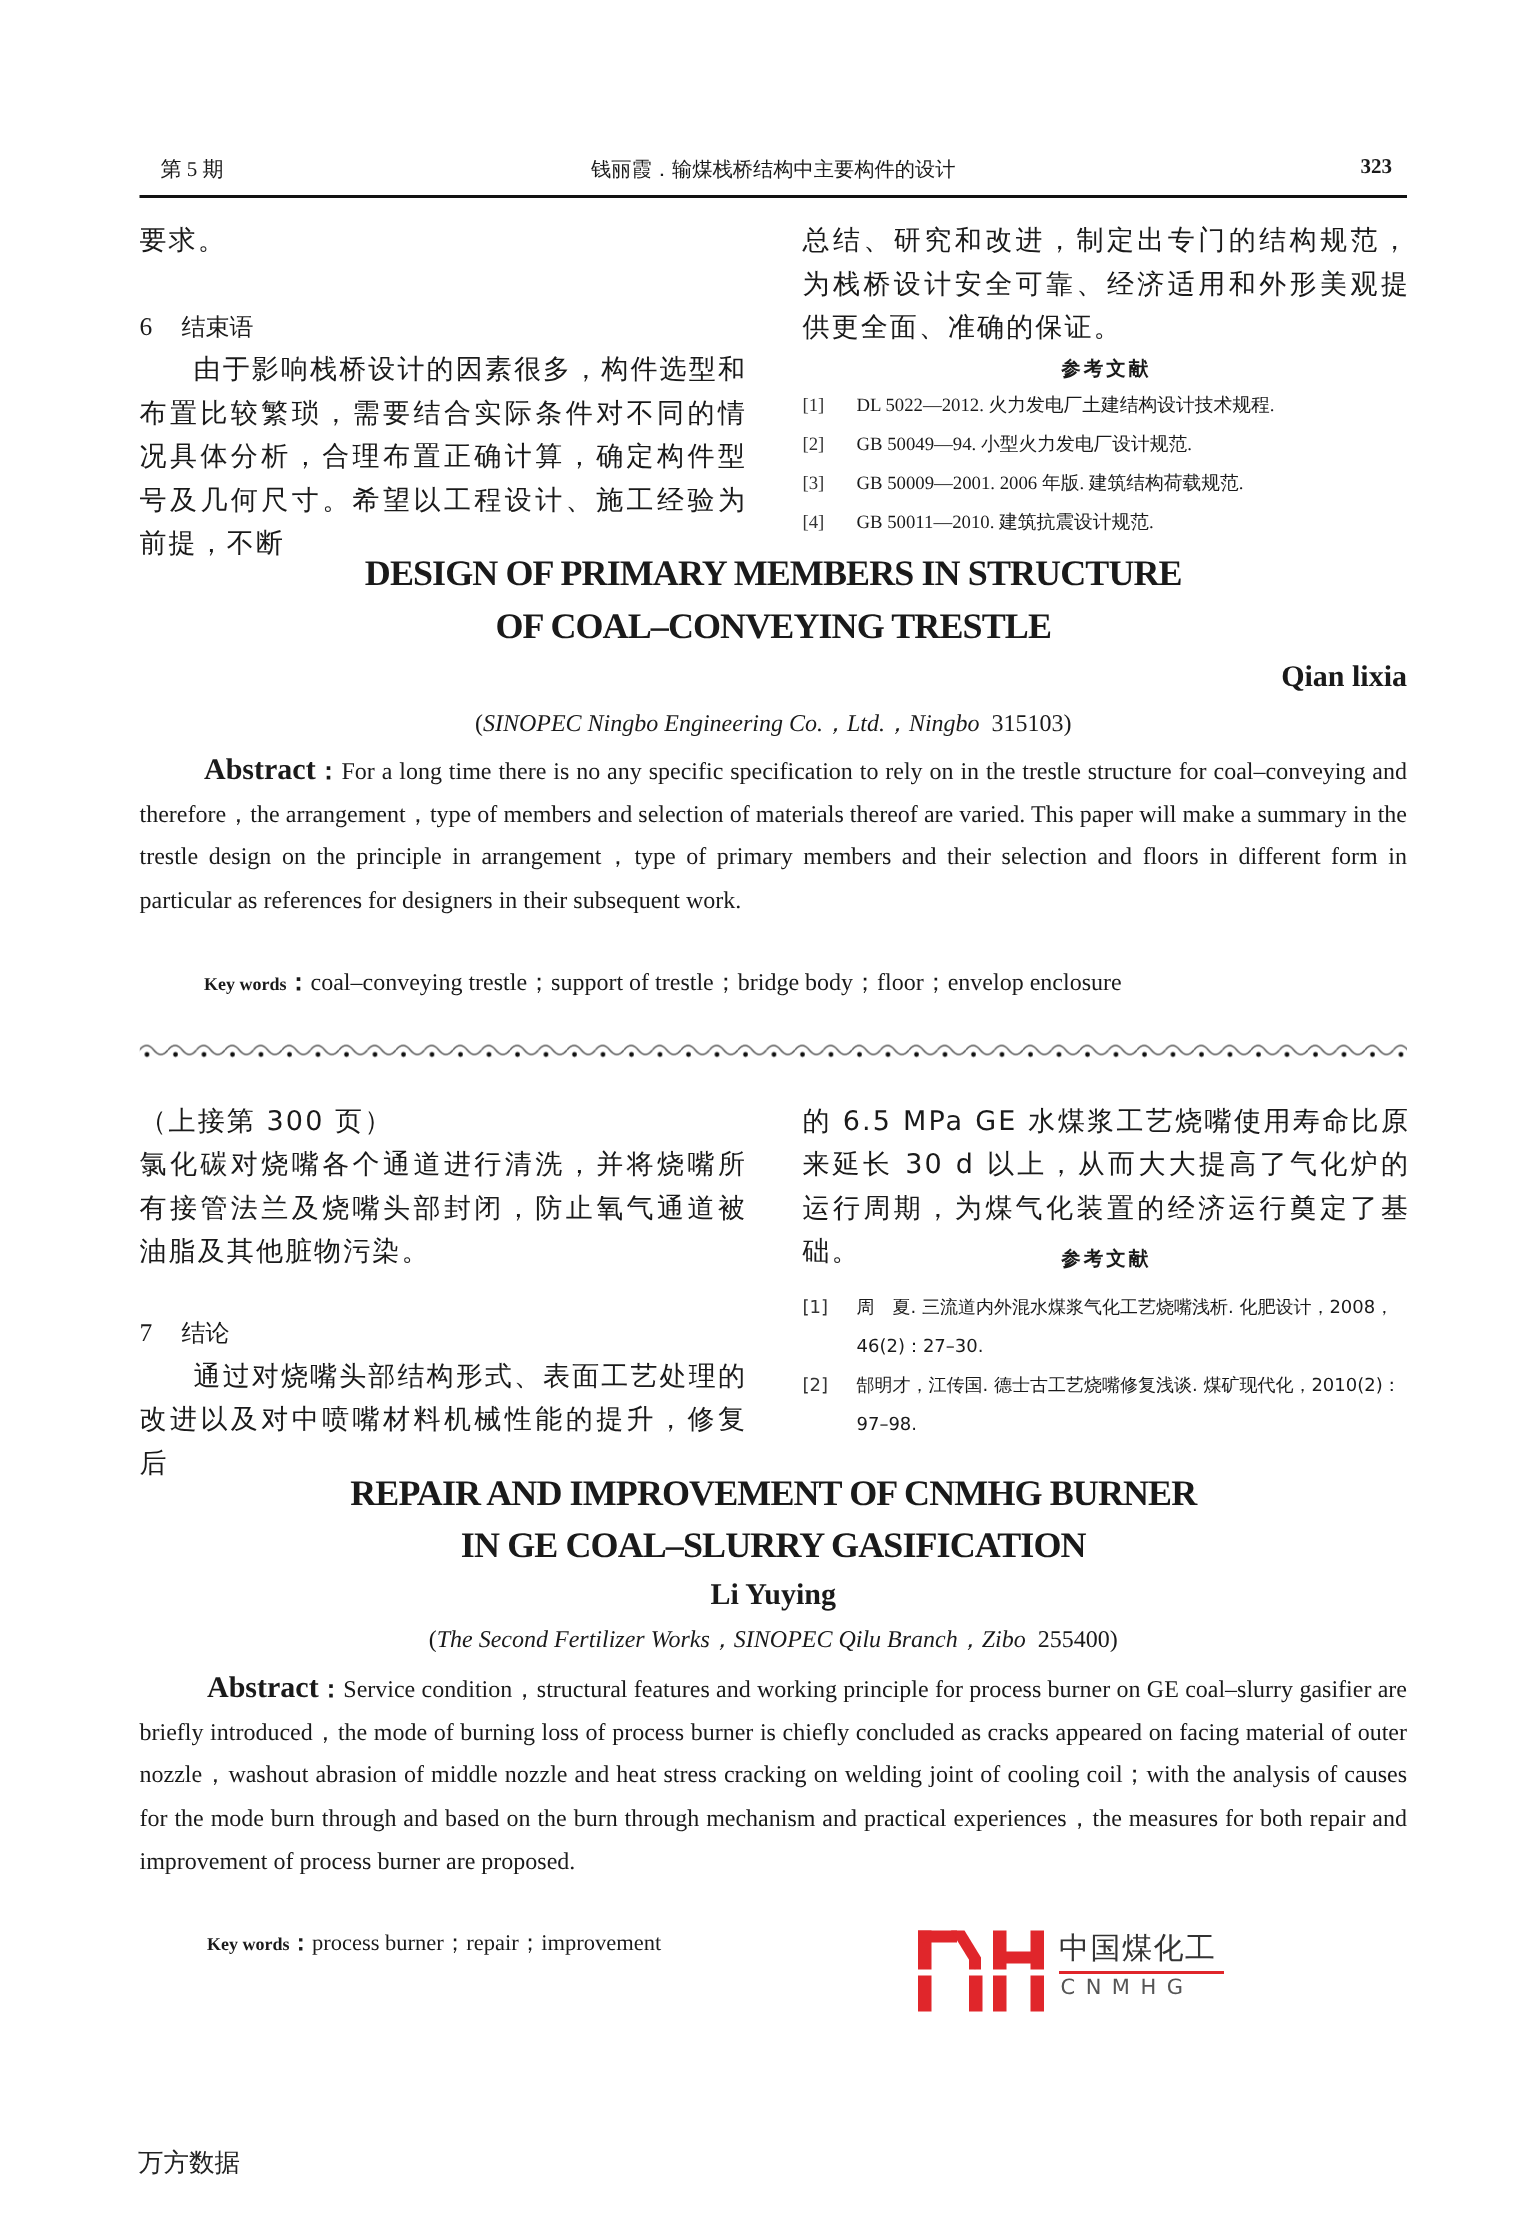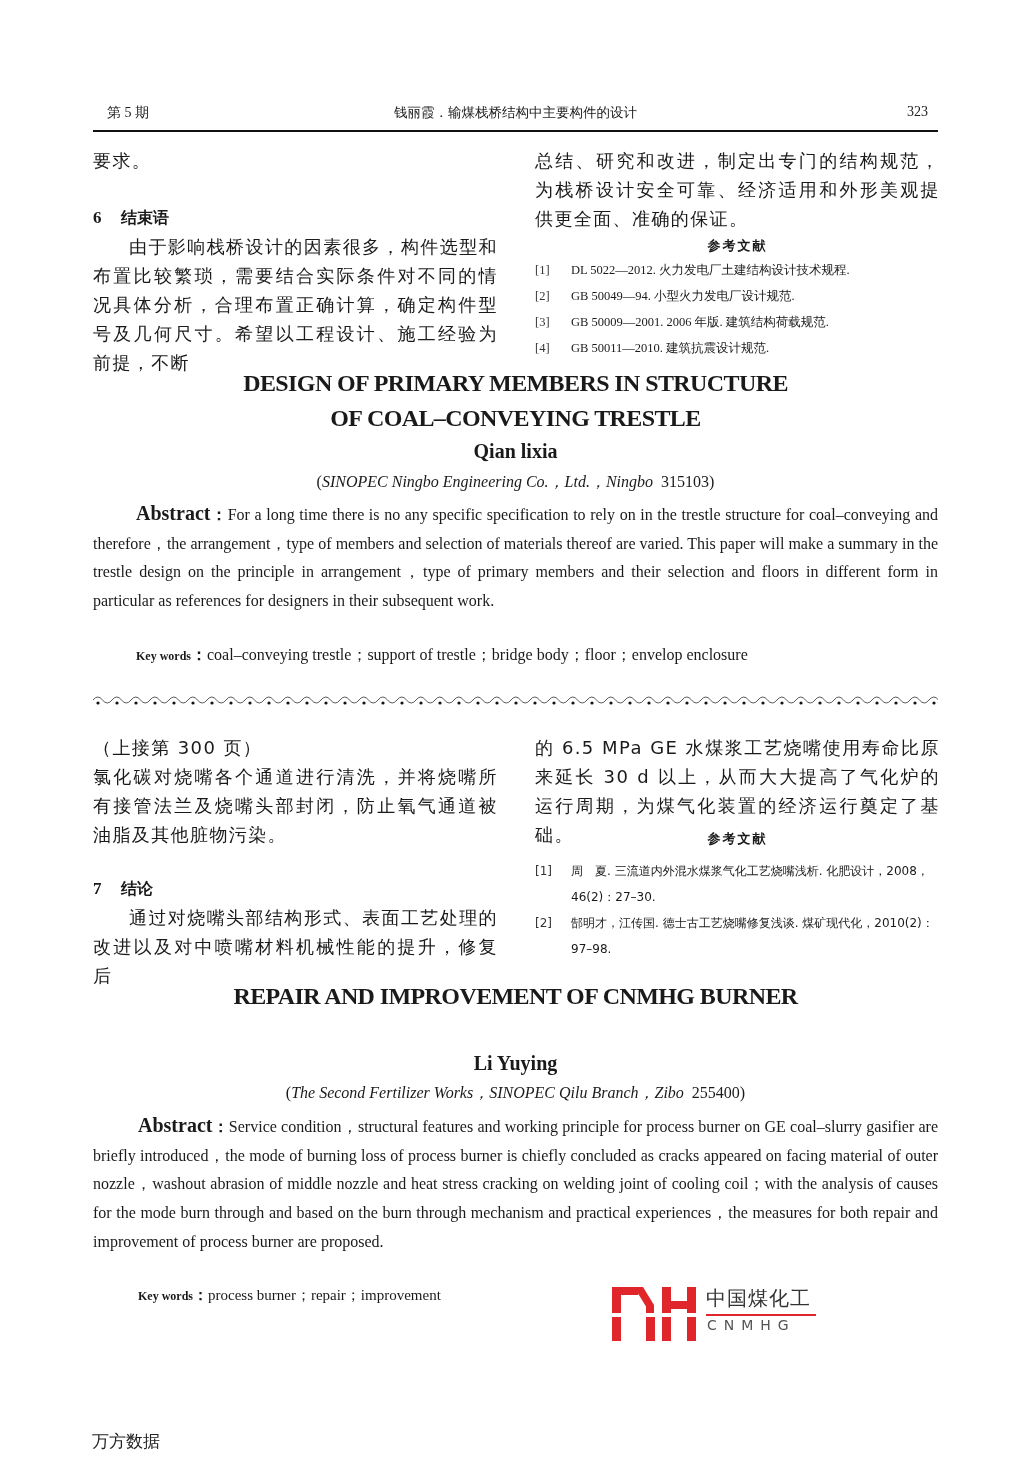--- a/index.html
+++ b/index.html
@@ -4,28 +4,28 @@
 <style>
   html, body { margin: 0; padding: 0; background: #ffffff; }
   body { width: 1012px; height: 1475px; position: relative; overflow: hidden; color: #1a1a1a;
          font-family: "Liberation Serif", "DejaVu Serif", serif; }
   .abs { position: absolute; }
 
   
   .run-head { left: 93px; top: 100px; width: 845px; height: 26px; font-size: 14px; }
   .run-head .issue { position: absolute; left: 14px; top: 4px; }
   .run-head .title { position: absolute; left: 0; right: 0; top: 4px; text-align: center; }
-  .run-head .page { position: absolute; right: 10px; top: 4px; }
+  .run-head .page { position: absolute; right: 10px; top: 4px; font-weight: bold; }
   .head-rule { left: 93px; top: 130px; width: 845px; height: 2px; background: #111; }
 
   .cn { font-family: "DejaVu Sans", sans-serif; font-size: 18px; letter-spacing: 1.4px; line-height: 29px; }
   .col-l { left: 93px; width: 405px; }
   .col-r { left: 535px; width: 405px; }
   .indent { text-indent: 2em; }
-  .sec-head { font-family: "DejaVu Sans", sans-serif; font-weight: bold; font-size: 16px; }
+  .sec-head { font-family: "DejaVu Sans", sans-serif; font-weight: normal; font-size: 16px; }
   .sec-head .num { display: inline-block; width: 28px; font-family: "Liberation Serif", serif; font-size: 17px; }
 
   .refs-title { font-family: "DejaVu Sans", sans-serif; font-weight: bold; font-size: 13px; letter-spacing: 2px; text-align: center; }
   .ref { font-size: 12.5px; line-height: 26px; display: flex; }
   .ref .idx { width: 36px; flex: none; color: #333; }
   .ref .txt { flex: 1; }
   .ref-cn { font-family: "DejaVu Sans", sans-serif; font-size: 12px; }
 
   .en-title { left: 93px; width: 845px; text-align: center; font-weight: bold; font-size: 24px; letter-spacing: -0.6px; line-height: 35px; }
   .en-author { left: 93px; width: 845px; text-align: center; font-weight: bold; font-size: 20px; }
@@ -76,21 +76,21 @@
   <div class="ref">
       <span class="idx">[4]</span>
       <span class="txt">GB 50011—2010. 建筑抗震设计规范.</span>
     </div>
 </div>
 
 <div class="abs en-title" style="top:366px;">
   <div>DESIGN OF PRIMARY MEMBERS IN STRUCTURE</div>
   <div>OF COAL–CONVEYING TRESTLE</div>
 </div>
-<div class="abs en-author" style="top:440px;">Qian lixia</div>
+<div class="abs en-author" style="top:440px;text-align:right;">Qian lixia</div>
 <div class="abs en-affil" style="top:472px;">
   (<i>SINOPEC Ningbo Engineering Co.，Ltd.，Ningbo</i>&nbsp; <span>315103</span>)
 </div>
 <div class="abs abstract" style="top:499px;text-indent:43px;">
   <span class="lbl">Abstract</span><b>：</b><span>For a long time there is no any specific specification to rely on in the trestle structure for coal–conveying and therefore，the arrangement，type of members and selection of materials thereof are varied. This paper will make a summary in the trestle design on the principle in arrangement，type of primary members and their selection and floors in different form in particular as references for designers in their subsequent work.</span>
 </div>
 <div class="abs kw" style="top:645px;padding-left:43px;box-sizing:border-box;">
   <span class="lbl">Key words</span><b>：</b><span>coal–conveying trestle；support of trestle；bridge body；floor；envelop enclosure</span>
 </div>
 
@@ -119,20 +119,21 @@
       <span class="txt">周　夏. 三流道内外混水煤浆气化工艺烧嘴浅析. 化肥设计，2008，46(2)：27–30.</span>
     </div>
   <div class="ref ref-cn">
       <span class="idx">[2]</span>
       <span class="txt">郜明才，江传国. 德士古工艺烧嘴修复浅谈. 煤矿现代化，2010(2)：97–98.</span>
     </div>
 </div>
 
 <div class="abs en-title" style="top:979px;">
   <div>REPAIR AND IMPROVEMENT OF CNMHG BURNER</div>
+  <div>IN GE COAL–SLURRY GASIFICATION</div>
 </div>
 <div class="abs en-author" style="top:1052px;">Li Yuying</div>
 <div class="abs en-affil" style="top:1083px;">
   (<i>The Second Fertilizer Works，SINOPEC Qilu Branch，Zibo</i>&nbsp; <span>255400</span>)
 </div>
 <div class="abs abstract" style="top:1111px;text-indent:45px;">
   <span class="lbl">Abstract</span><b>：</b><span>Service condition，structural features and working principle for process burner on GE coal–slurry gasifier are briefly introduced，the mode of burning loss of process burner is chiefly concluded as cracks appeared on facing material of outer nozzle，washout abrasion of middle nozzle and heat stress cracking on welding joint of cooling coil；with the analysis of causes for the mode burn through and based on the burn through mechanism and practical experiences，the measures for both repair and improvement of process burner are proposed.</span>
 </div>
 <div class="abs kw" style="top:1286px;width:440px;padding-left:45px;box-sizing:border-box;font-size:15px;">
   <span class="lbl">Key words</span><b>：</b><span>process burner；repair；improvement</span>

